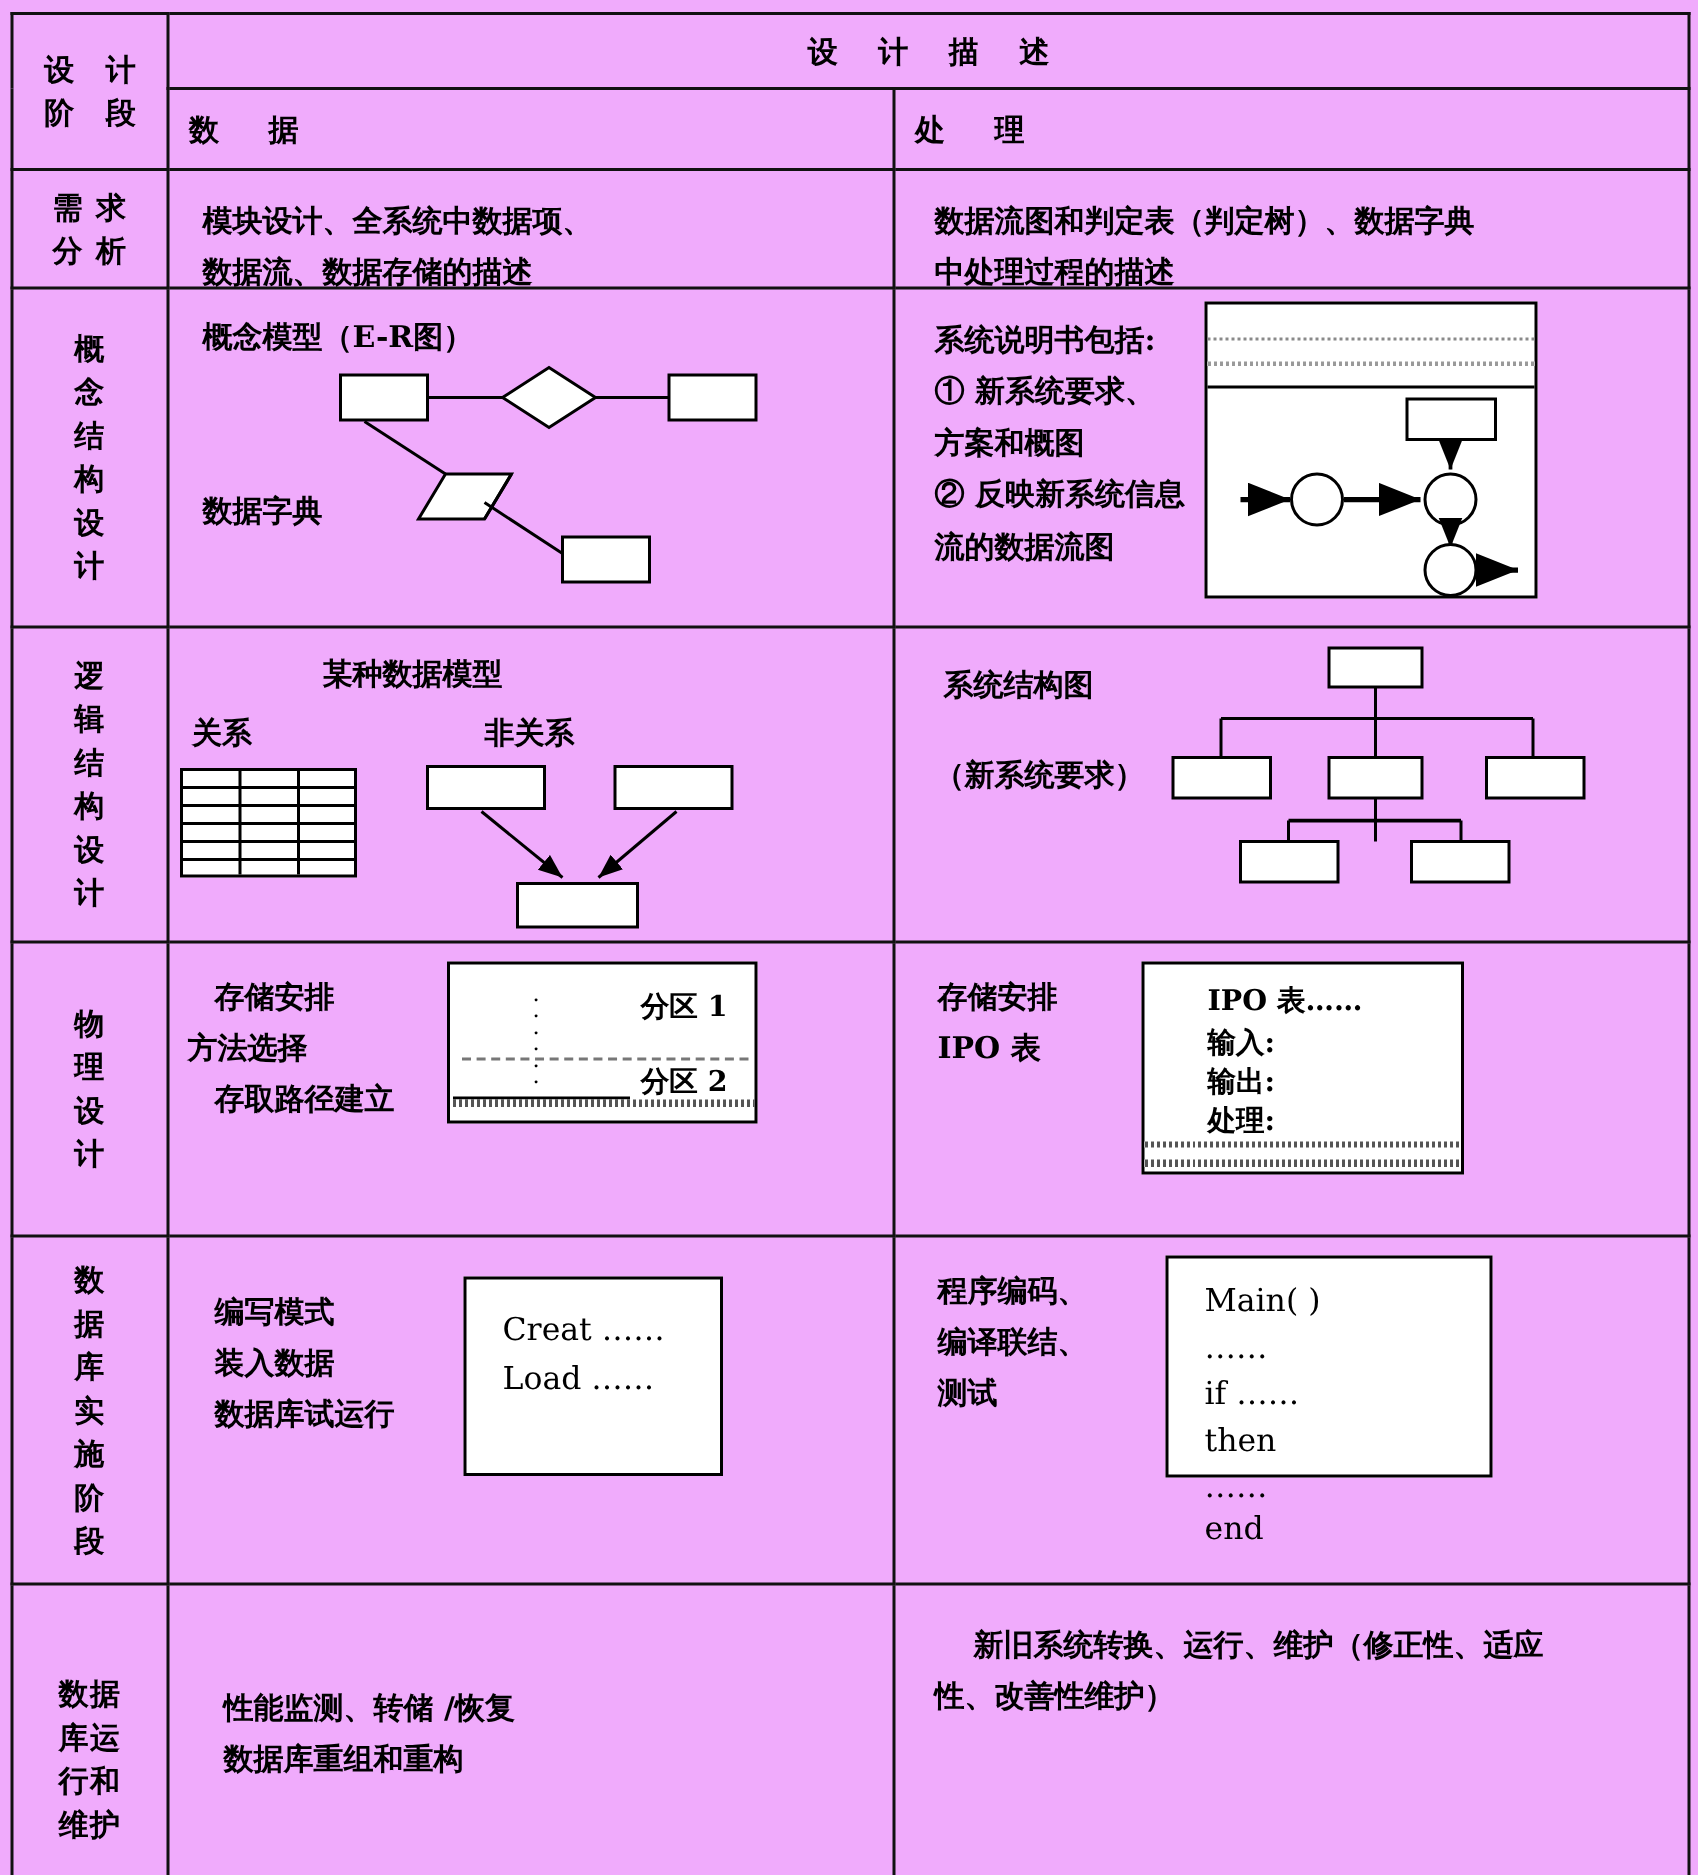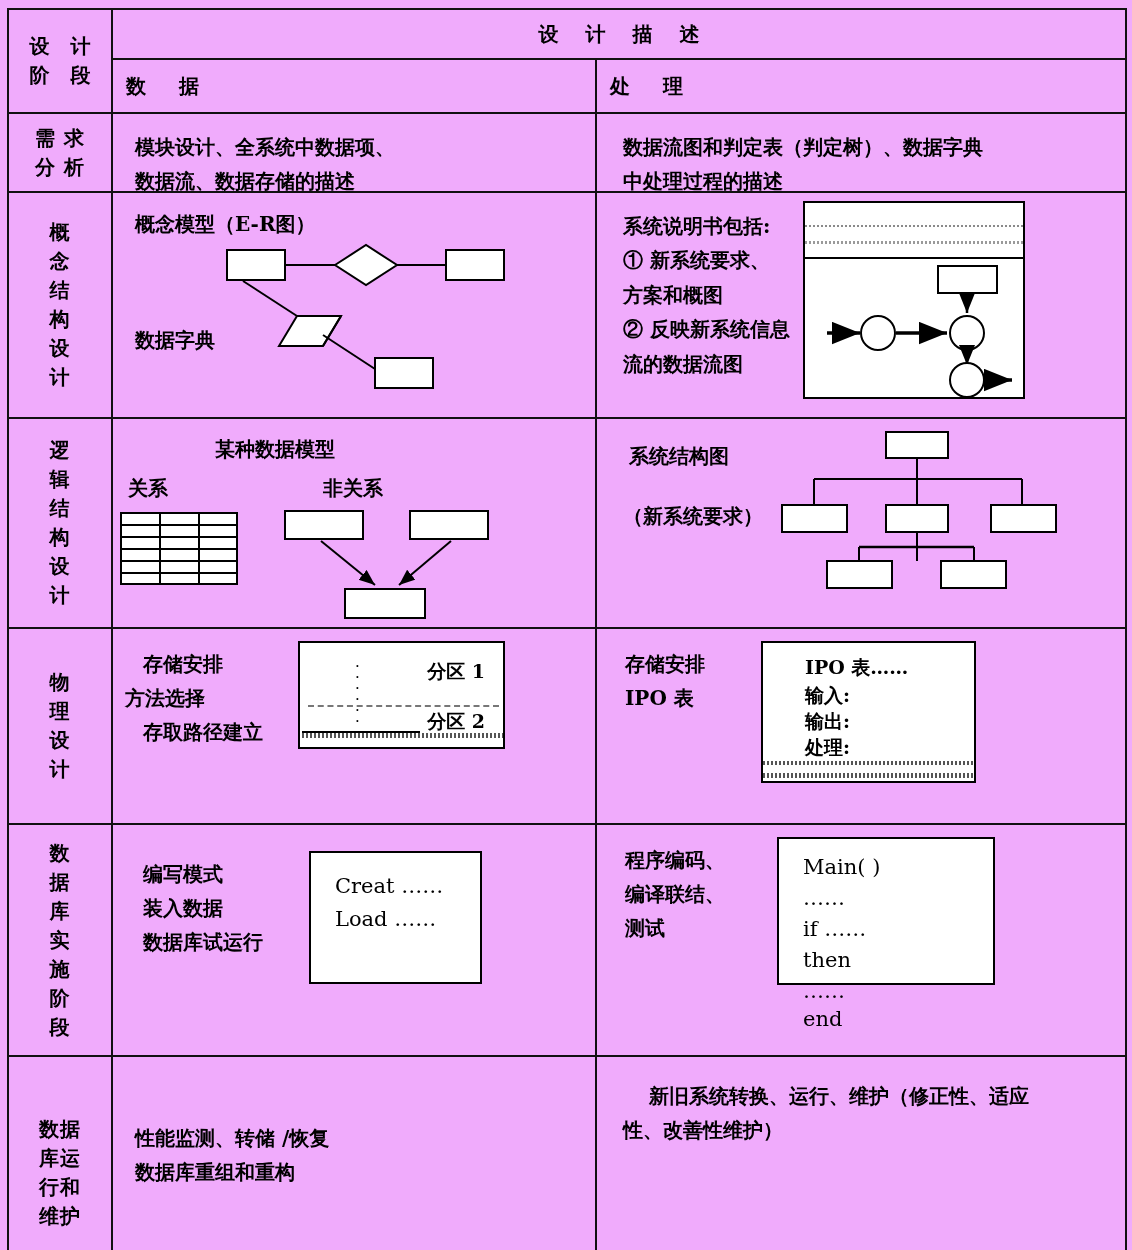--- a/index.html
+++ b/index.html
@@ -473,21 +473,21 @@
       <tr>
         <td>
           <div class="stage-cell">
             <span class="ln">数据</span>
             <span class="ln">库运</span>
             <span class="ln">行和</span>
             <span class="ln">维护</span>
           </div>
         </td>
         <td>
-          <div class="cellbody" style="height:148px;padding-top:22px;padding-left:22px;">
+          <div class="cellbody" style="height:148px;padding-top:22px;padding-left:36px;">
             <div class="txt">性能监测、转储 /恢复</div>
             <div class="txt">数据库重组和重构</div>
           </div>
         </td>
         <td>
           <div class="cellbody" style="height:232px;padding-top:22px;padding-left:26px;border-radius:13px;">
             <div class="txt indent1">新旧系统转换、运行、维护（修正性、适应</div>
             <div class="txt">性、改善性维护）</div>
           </div>
         </td>

